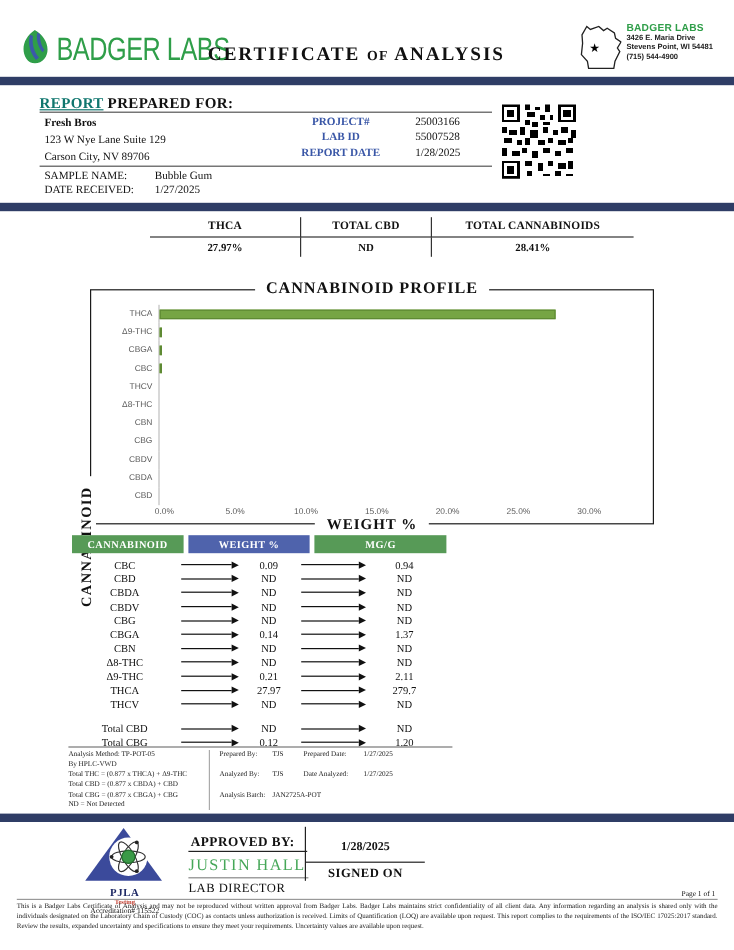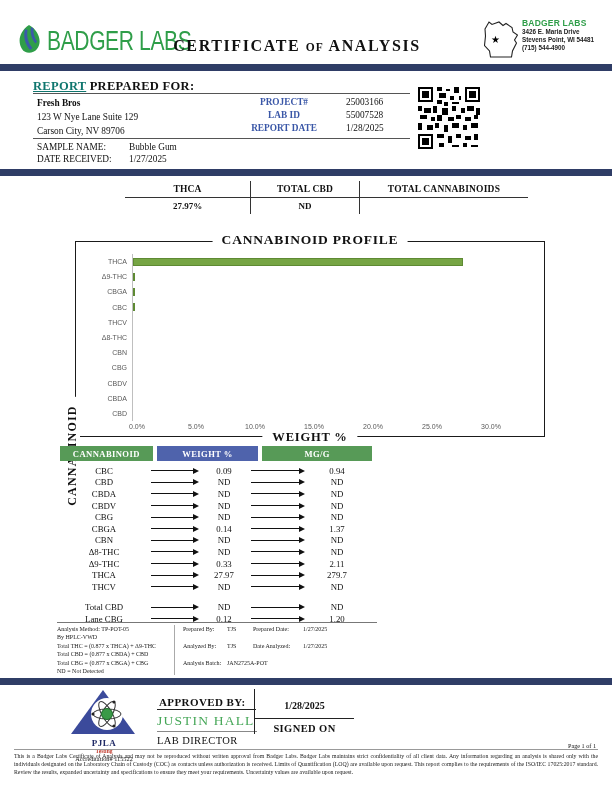--- a/index.html
+++ b/index.html
@@ -243,20 +243,21 @@
 </div>
 
 <div class="navy-bar" style="top:169px"></div>
 
 <div class="summary">
   <div class="sum-cell hdr">THCA</div>
   <div class="sum-cell hdr mid">TOTAL CBD</div>
   <div class="sum-cell hdr">TOTAL CANNABINOIDS</div>
   <div class="sum-cell val">27.97%</div>
   <div class="sum-cell val mid">ND</div>
+  <div class="sum-cell val">28.41%</div>
 </div>
 
 <div class="chart-box">
   <div class="chart-title">CANNABINOID PROFILE</div>
   <div class="chart-ylabel">CANNABINOID</div>
   <div class="chart-xlabel">WEIGHT %</div>
   <div class="chart-inner">
     <div>
         <div class="c-row">
           <span class="c-lbl">THCA</span>
@@ -382,21 +383,21 @@
       <div class="t-row">
         <span class="t-name">Δ8-THC</span>
         <span class="t-arrow"></span>
         <span class="t-val t-w">ND</span>
         <span class="t-arrow a2"></span>
         <span class="t-val t-m">ND</span>
       </div>
       <div class="t-row">
         <span class="t-name">Δ9-THC</span>
         <span class="t-arrow"></span>
-        <span class="t-val t-w">0.33</span>
+        <span class="t-val t-w">0.21</span>
         <span class="t-arrow a2"></span>
         <span class="t-val t-m">2.11</span>
       </div>
       <div class="t-row">
         <span class="t-name">THCA</span>
         <span class="t-arrow"></span>
         <span class="t-val t-w">27.97</span>
         <span class="t-arrow a2"></span>
         <span class="t-val t-m">279.7</span>
       </div>
@@ -410,21 +411,21 @@
     </div>
   <div class="rt-body rt-totals">
       <div class="t-row">
         <span class="t-name">Total CBD</span>
         <span class="t-arrow"></span>
         <span class="t-val t-w">ND</span>
         <span class="t-arrow a2"></span>
         <span class="t-val t-m">ND</span>
       </div>
       <div class="t-row">
-        <span class="t-name">Lane CBG</span>
+        <span class="t-name">Total CBG</span>
         <span class="t-arrow"></span>
         <span class="t-val t-w">0.12</span>
         <span class="t-arrow a2"></span>
         <span class="t-val t-m">1.20</span>
       </div>
     </div>
 </div>
 
 <div class="footnotes">
   <div class="fn-left">

